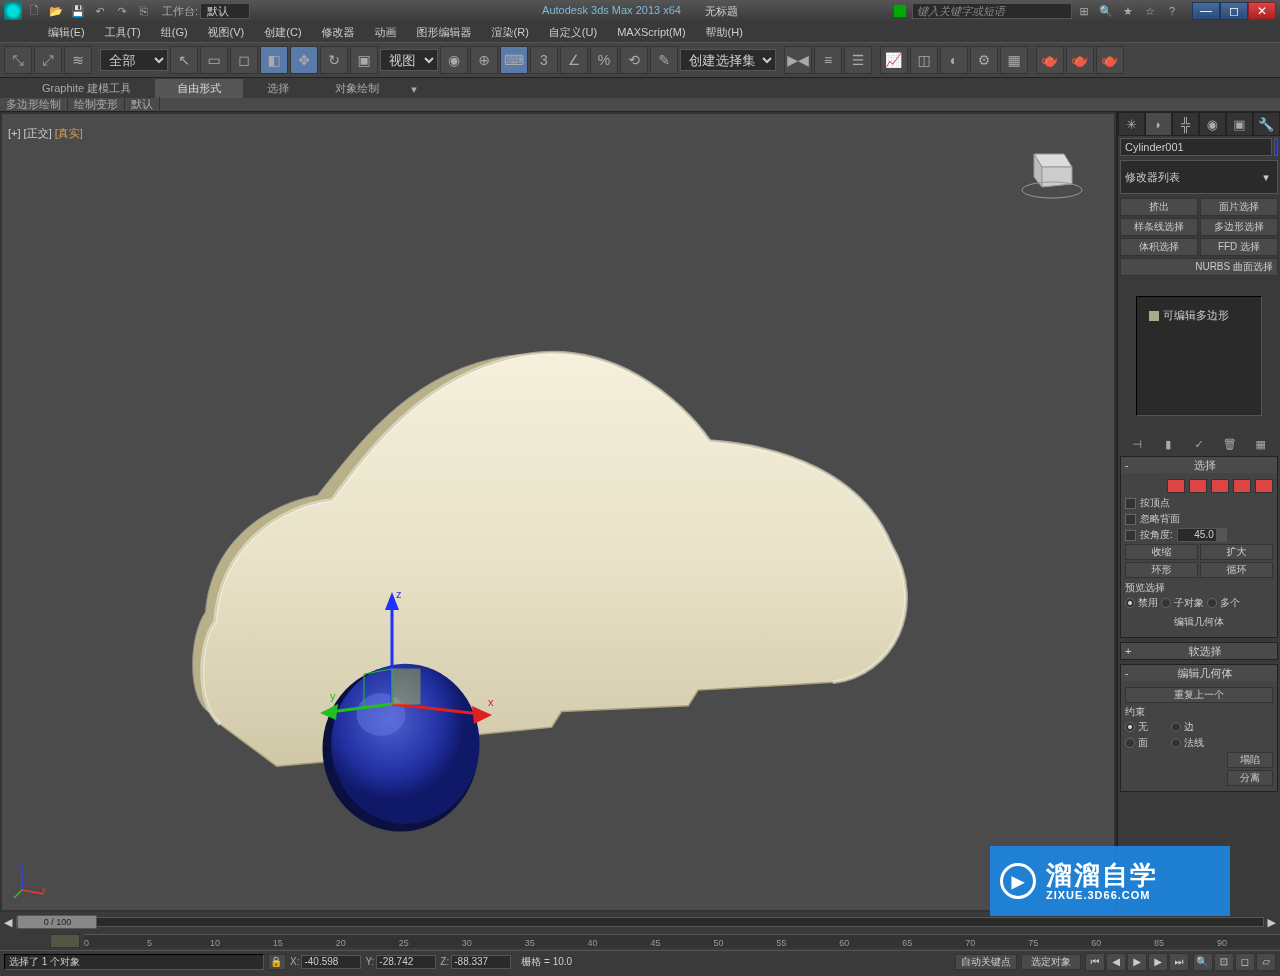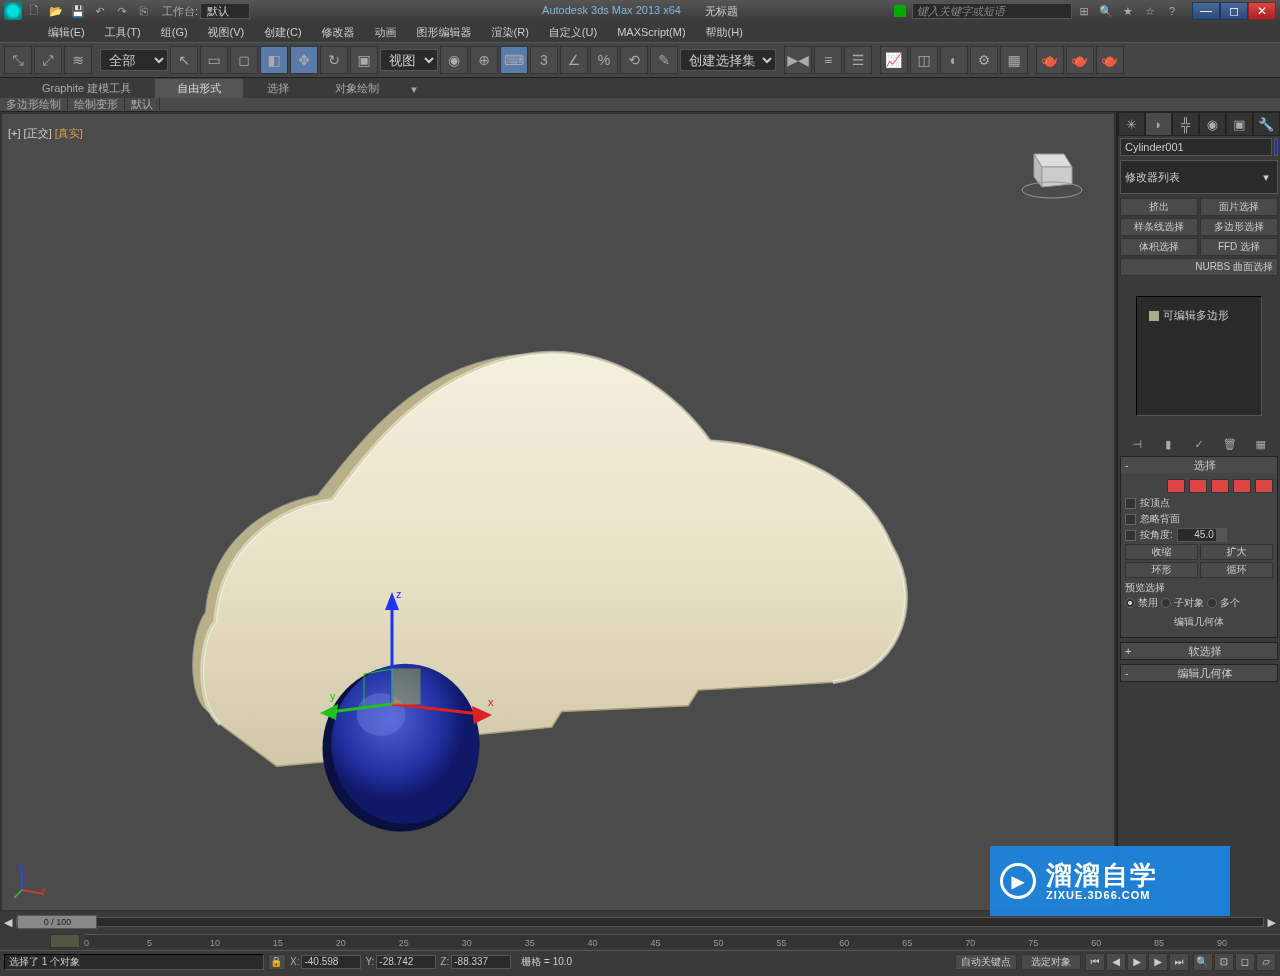--- a/index.html
+++ b/index.html
@@ -382,20 +382,42 @@
         <span class="sign">+</span>
           <span class="title">软选择</span>
       </div>
     </div>
 
     <div class="rollout">
       <div class="rollout-hdr">
         <span class="sign">-</span>
           <span class="title">编辑几何体</span>
       </div>
+      <div class="rollout-body">
+        <div class="wide-btn">重复上一个</div>
+        <div>约束</div>
+        <div class="radio-row">
+          <div class="rad on"></div>
+            <span>无</span>
+          <div class="rad" style="margin-left:20px"></div>
+            <span>边</span>
+        </div>
+        <div class="radio-row">
+          <div class="rad"></div>
+            <span>面</span>
+          <div class="rad" style="margin-left:20px"></div>
+            <span>法线</span>
+        </div>
+        <div class="btn-row" style="justify-content:flex-end">
+          <div class="sm-btn" style="flex:0 0 46px">塌陷</div>
+        </div>
+        <div class="btn-row" style="justify-content:flex-end">
+          <div class="sm-btn" style="flex:0 0 46px">分离</div>
+        </div>
+      </div>
     </div>
   </div>
 </div>
 
 <div class="time-slider">
   <span>◀</span>
   <div class="ts-track">
     <div class="ts-handle">0 / 100</div>
   </div>
   <span>▶</span>

